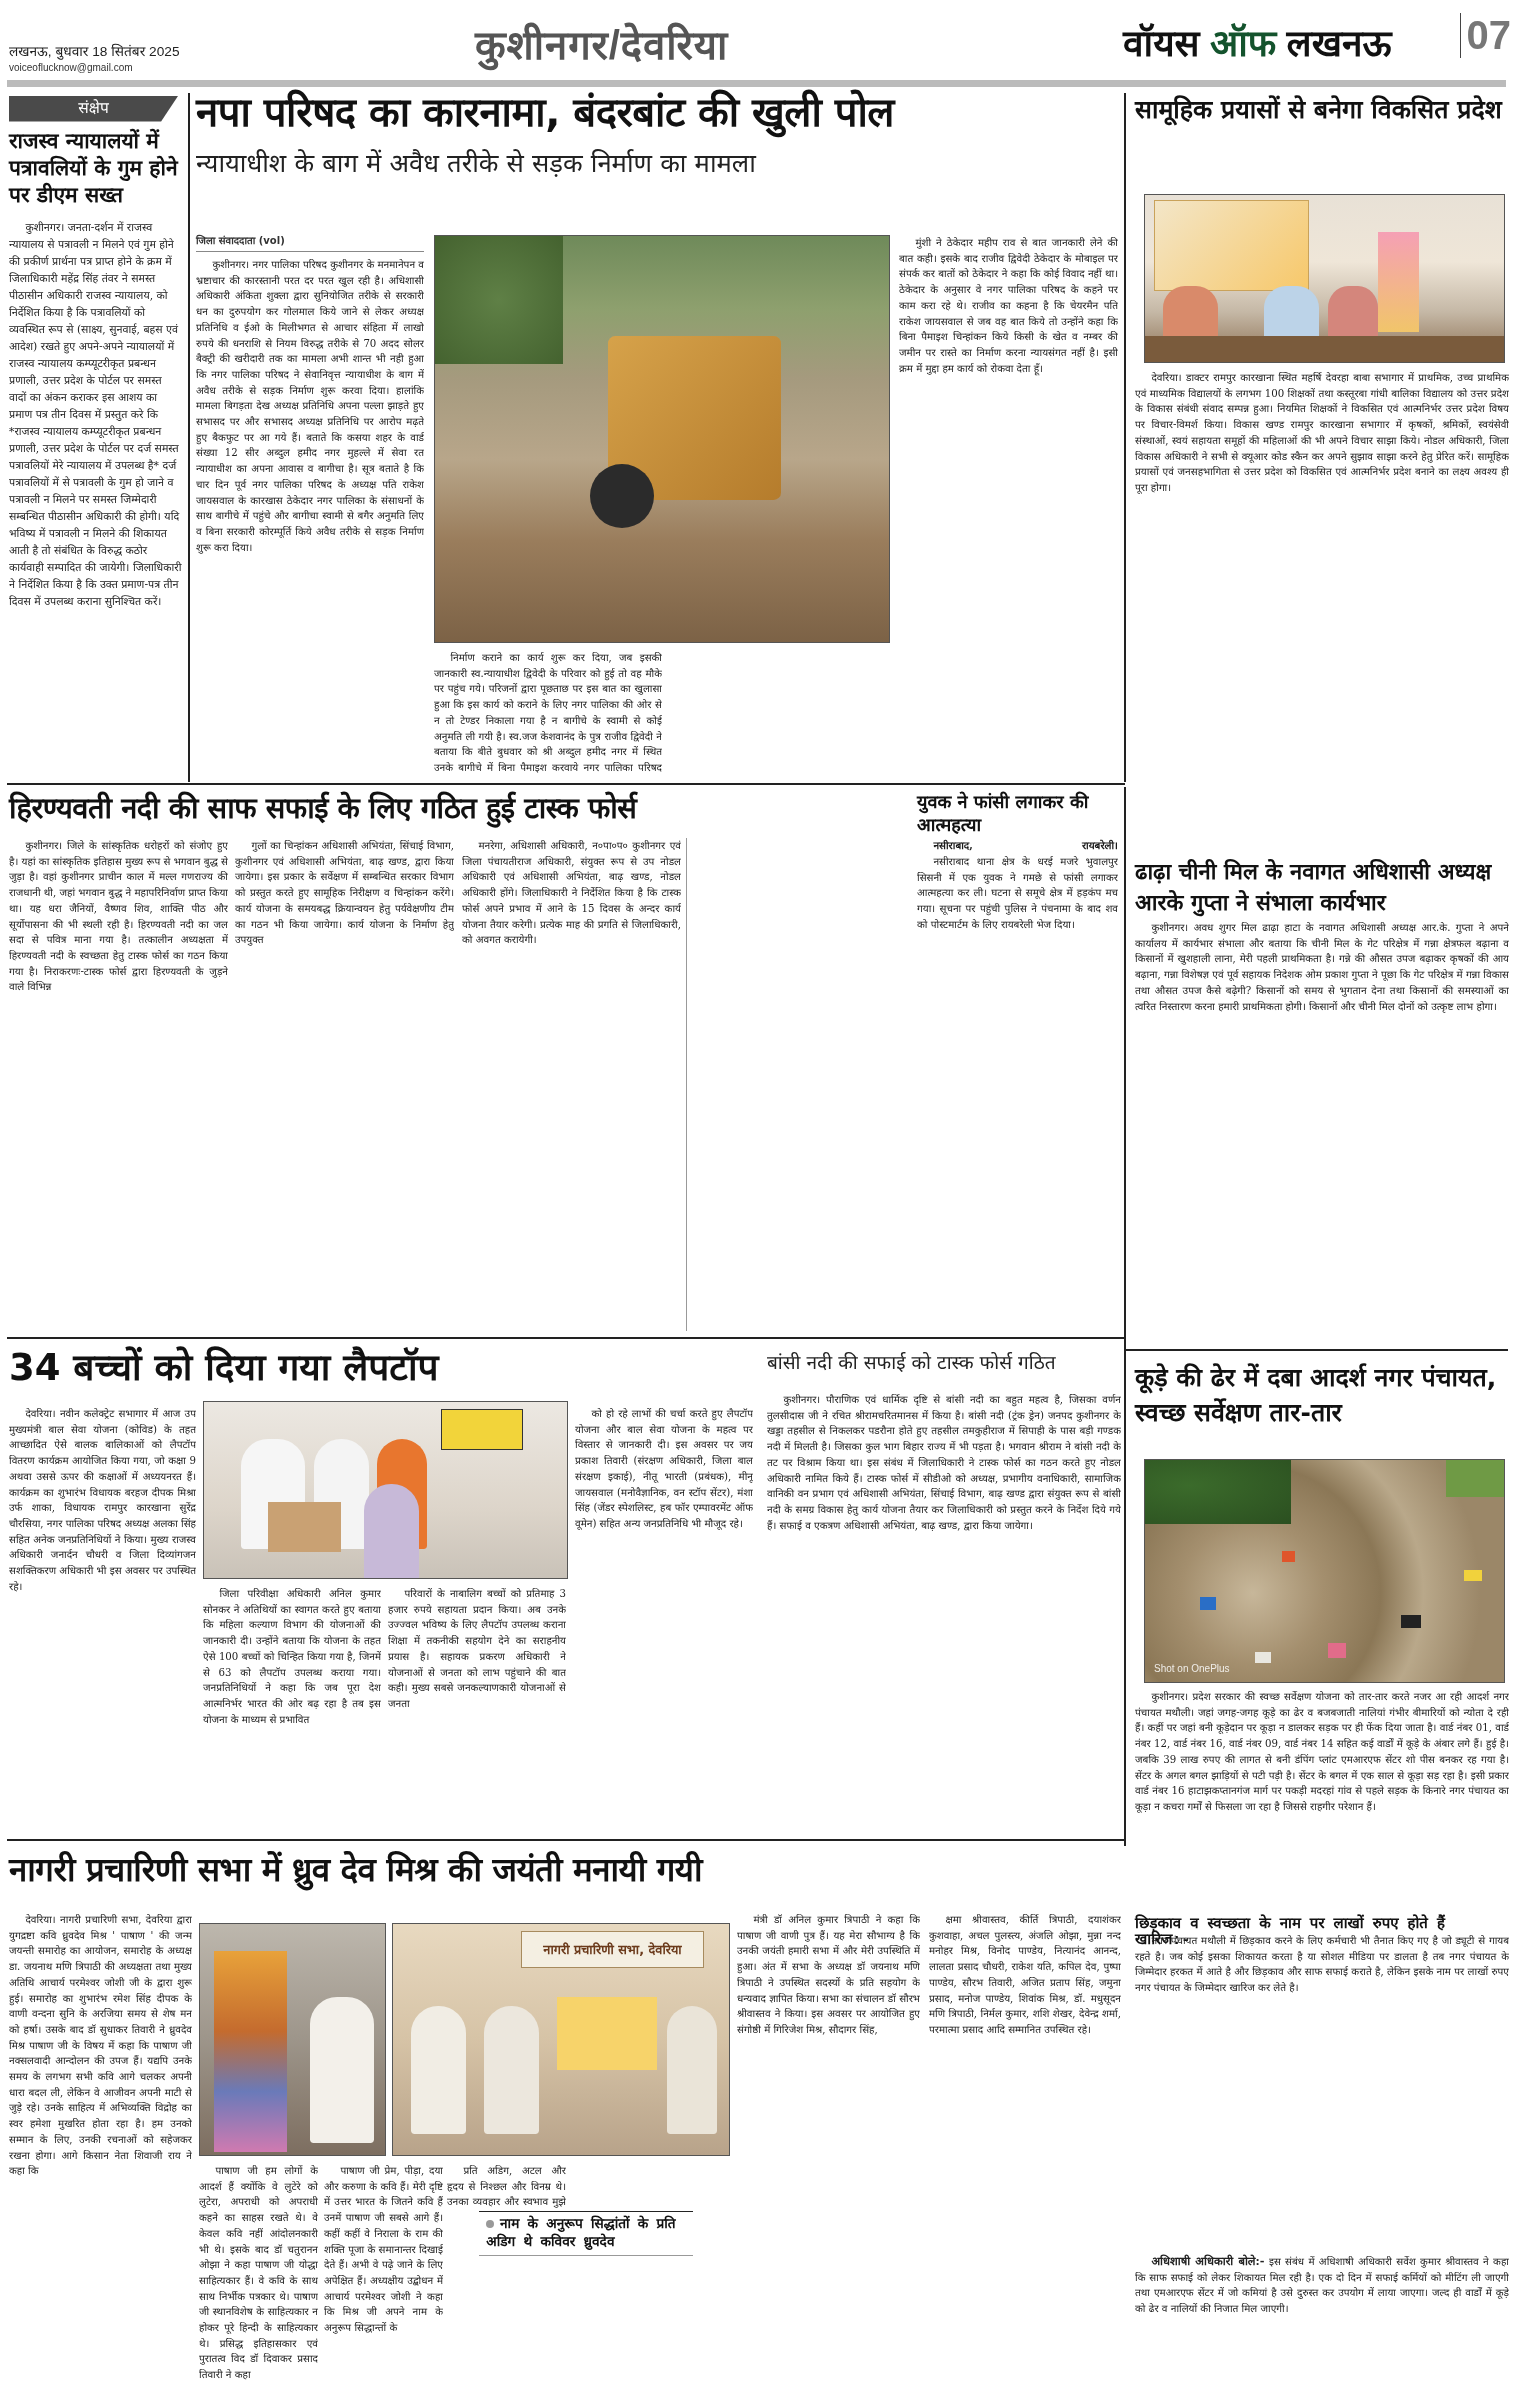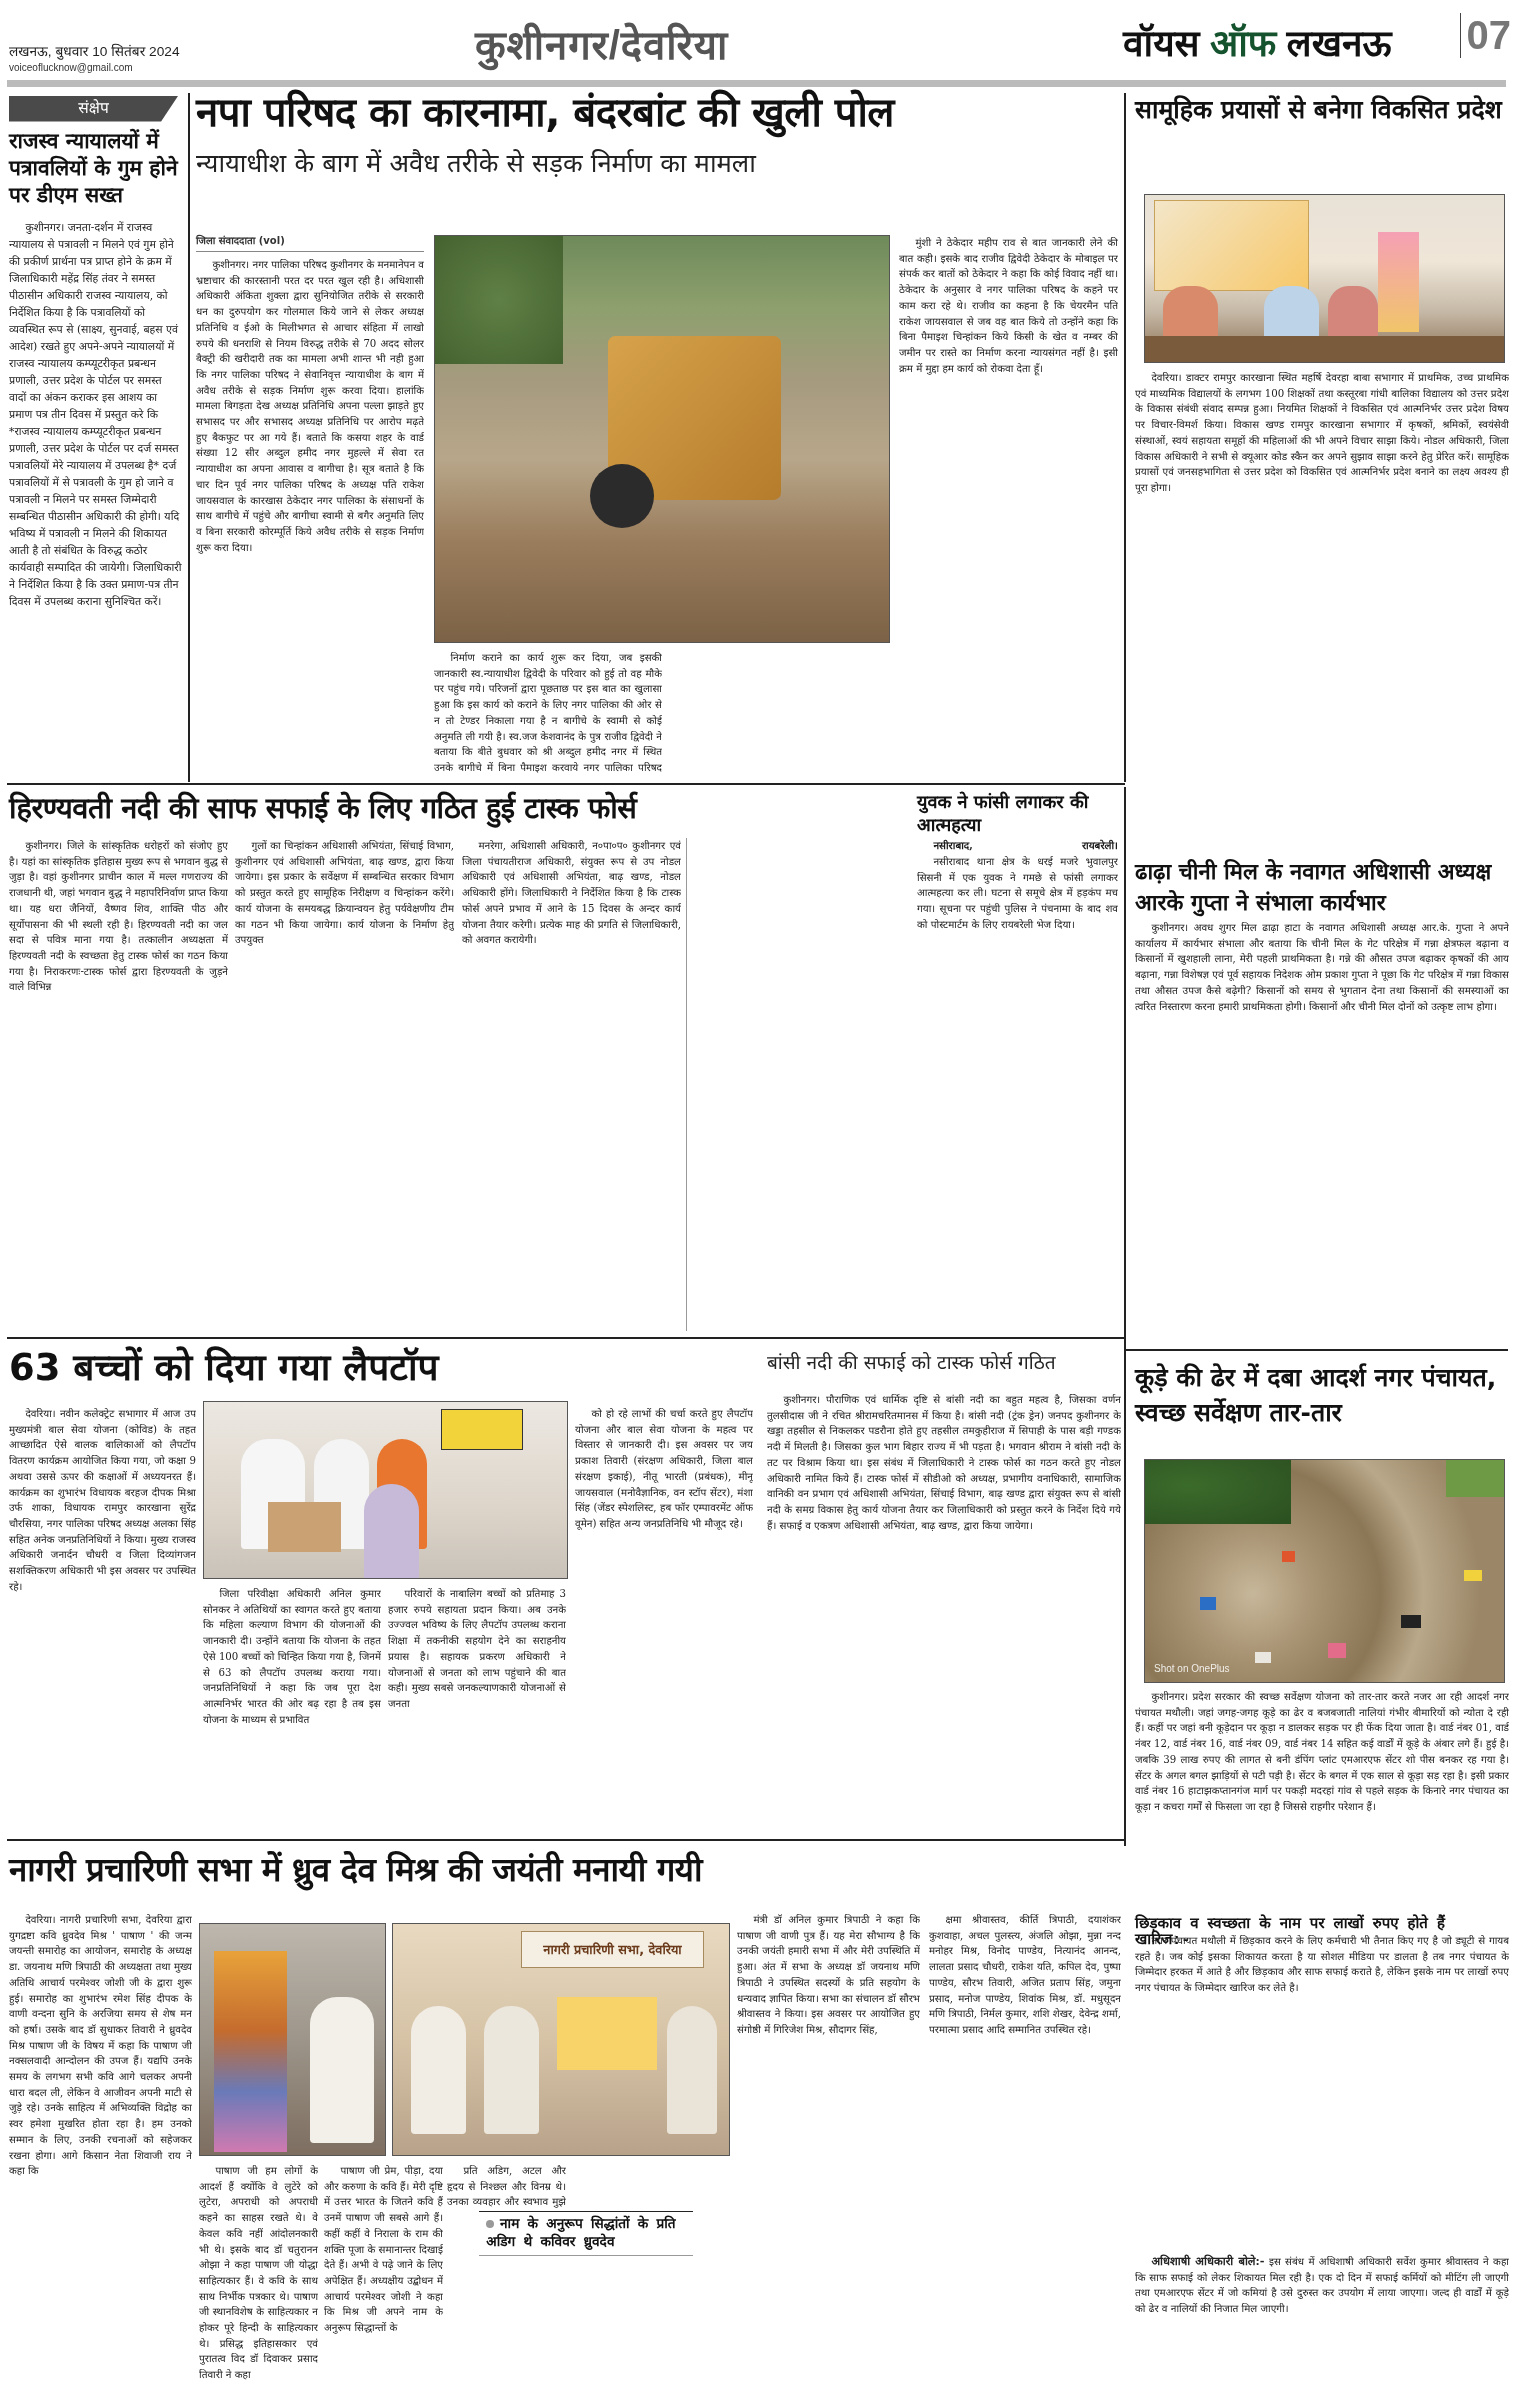--- a/index.html
+++ b/index.html
@@ -20,21 +20,21 @@
 .head{font-family:"DejaVu Sans",sans-serif;font-weight:700;color:#111;line-height:1.15}
 .photo{overflow:hidden;border:0.9px solid #555}
 .badge{left:9px;top:96px;width:169px;height:25.6px;background:#4a4a4a;color:#fff;font-family:"DejaVu Sans",sans-serif;font-size:15.5px;text-align:center;line-height:25.6px;clip-path:polygon(0 0,100% 0,90% 100%,0 100%)}
 .byline{font-family:"DejaVu Sans",sans-serif;font-size:10px;font-weight:700;color:#333;border-bottom:1.8px solid #888;padding-bottom:3.7px}
 .pull{font-family:Liberation Mono, monospace;font-weight:700;font-size:13.7px;line-height:18px;color:#111;background:#fff;border-top:1.8px solid #222;border-bottom:1.8px solid #999;padding:3.7px 7.3px}
 .pull .dot{display:inline-block;width:8.2px;height:8.2px;border-radius:50%;background:#999;margin-right:5.5px;vertical-align:middle}
 </style>
 </head>
 <body>
 
-<div class="abs masthead-date">लखनऊ, बुधवार 10 सितंबर 2024</div>
+<div class="abs masthead-date">लखनऊ, बुधवार 18 सितंबर 2025</div>
 <div class="abs masthead-email">voiceoflucknow@gmail.com</div>
 <div class="abs masthead-section">कुशीनगर/देवरिया</div>
 <div class="abs masthead-brand">
   <span>वॉयस</span>
   <span class="mid">ऑफ</span>
   <span>लखनऊ</span>
 </div>
 <div class="abs masthead-page">07</div>
 <div class="abs topbar"></div>
 
@@ -98,21 +98,21 @@
   </div>
 <div class="abs vline" style="left:1124px;top:787px;height:1059px"></div>
 
 <div class="abs head" style="left:1135px;top:856px;width:374px;font-size:22px;line-height:31px">ढाढ़ा चीनी मिल के नवागत अधिशासी अध्यक्ष आरके गुप्ता ने संभाला कार्यभार</div>
 <div class="abs text" style="left:1135px;top:920px;width:374px;height:420px">
     <p>कुशीनगर। अवध शुगर मिल ढाढ़ा हाटा के नवागत अधिशासी अध्यक्ष आर.के. गुप्ता ने अपने कार्यालय में कार्यभार संभाला और बताया कि चीनी मिल के गेट परिक्षेत्र में गन्ना क्षेत्रफल बढ़ाना व किसानों में खुशहाली लाना, मेरी पहली प्राथमिकता है। गन्ने की औसत उपज बढ़ाकर कृषकों की आय बढ़ाना, गन्ना विशेषज्ञ एवं पूर्व सहायक निदेशक ओम प्रकाश गुप्ता ने पूछा कि गेट परिक्षेत्र में गन्ना विकास तथा औसत उपज कैसे बढ़ेगी? किसानों को समय से भुगतान देना तथा किसानों की समस्याओं का त्वरित निस्तारण करना हमारी प्राथमिकता होगी। किसानों और चीनी मिल दोनों को उत्कृष्ट लाभ होगा।</p>
   </div>
 
 <div class="abs hline" style="left:7.3px;top:1337px;width:1118px;background:#222"></div>
 
-<div class="abs head" style="left:9px;top:1342px;width:758px;font-size:37px;line-height:51px;white-space:nowrap">63 बच्चों को दिया गया लैपटॉप</div>
+<div class="abs head" style="left:9px;top:1342px;width:758px;font-size:37px;line-height:51px;white-space:nowrap">34 बच्चों को दिया गया लैपटॉप</div>
 <div class="abs text" style="left:9px;top:1406px;width:187px;height:424px">
     <p>देवरिया। नवीन कलेक्ट्रेट सभागार में आज उप मुख्यमंत्री बाल सेवा योजना (कोविड) के तहत आच्छादित ऐसे बालक बालिकाओं को लैपटॉप वितरण कार्यक्रम आयोजित किया गया, जो कक्षा 9 अथवा उससे ऊपर की कक्षाओं में अध्ययनरत हैं। कार्यक्रम का शुभारंभ विधायक बरहज दीपक मिश्रा उर्फ शाका, विधायक रामपुर कारखाना सुरेंद्र चौरसिया, नगर पालिका परिषद अध्यक्ष अलका सिंह सहित अनेक जनप्रतिनिधियों ने किया। मुख्य राजस्व अधिकारी जनार्दन चौधरी व जिला दिव्यांगजन सशक्तिकरण अधिकारी भी इस अवसर पर उपस्थित रहे।</p>
   </div>
 <div class="abs photo" style="left:203px;top:1401px;width:365px;height:178px;background:linear-gradient(180deg,#ece8e2 0%,#ddd5ca 60%,#c9c2b8 100%)">
   <div style="position:absolute;left:237px;top:7.3px;width:82px;height:41px;background:#f2d43a;border:1.8px solid #333"></div>
   <div style="position:absolute;left:37px;top:37px;width:64px;height:110px;background:#f6f6f6;border-radius:27px 27px 3.7px 3.7px"></div>
   <div style="position:absolute;left:110px;top:37px;width:55px;height:110px;background:#f4f4f4;border-radius:27px 27px 3.7px 3.7px"></div>
   <div style="position:absolute;left:173px;top:37px;width:50px;height:110px;background:#e8762e;border-radius:27px 27px 3.7px 3.7px"></div>
   <div style="position:absolute;left:64px;top:100px;width:73px;height:50px;background:#c9a173"></div>
   <div style="position:absolute;left:160px;top:82px;width:55px;height:96px;background:#c7b9d8;border-radius:27px 27px 3.7px 3.7px"></div>

